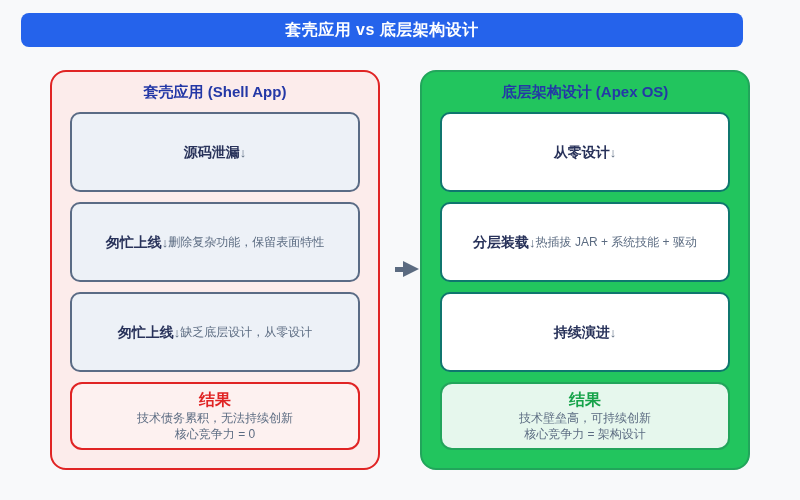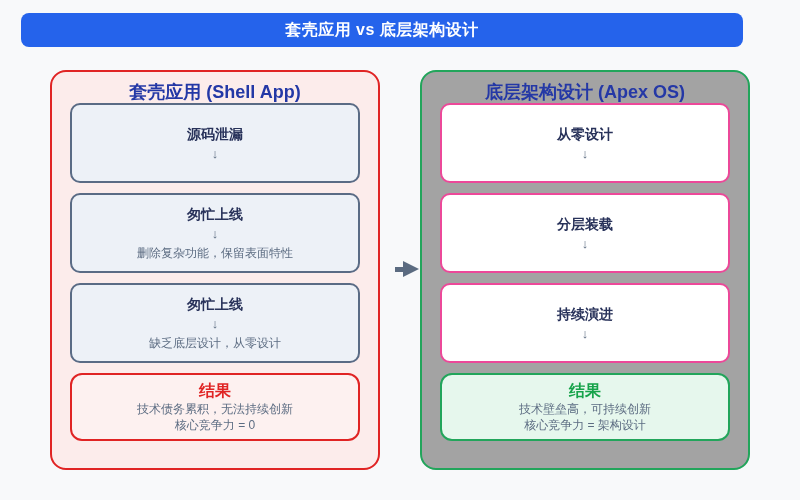--- a/index.html
+++ b/index.html
@@ -32,46 +32,47 @@
     border-radius: 16px;
     padding-top: 9px;
   }
   .panel-left {
     left: 50px;
     background: #fceceb;
     border: 2.5px solid #e02424;
   }
   .panel-right {
     left: 420px;
-    background: #a3a3a3;
+    background: #22c55e;
     border: 2.5px solid #22a55b;
   }
   .panel-title {
     height: 22px;
     display: flex; align-items: center; justify-content: center;
-    font-size: 18px;
+    font-size: 15px;
     font-weight: 700;
     color: #2438a6;
+    margin-bottom: 9px;
   }
 
   .step-card {
     width: 290px; height: 80px;
     margin: 0 auto 10px auto;
     border-radius: 10px;
-    display: flex; flex-direction: column;
+    display: flex; flex-direction: row;
     align-items: center; justify-content: center;
     text-align: center;
   }
   .step-card.slate {
     background: #edf1f7;
     border: 2px solid #5a6b85;
   }
   .step-card.blue {
     background: #ffffff;
-    border: 2px solid #ec4899;
+    border: 2px solid #0f766e;
   }
   .step-title {
     font-size: 14px;
     font-weight: 700;
     color: #28325a;
     line-height: 20px;
   }
   .step-arrow {
     font-size: 13px;
     color: #5b6b80;
@@ -173,20 +174,21 @@
     <div class="panel-title">底层架构设计 (Apex OS)</div>
 
     <div class="step-card blue">
       <div class="step-title">从零设计</div>
       <div class="step-arrow">↓</div>
     </div>
 
     <div class="step-card blue">
       <div class="step-title">分层装载</div>
       <div class="step-arrow">↓</div>
+      <div class="step-desc">热插拔 JAR + 系统技能 + 驱动</div>
     </div>
 
     <div class="step-card blue">
       <div class="step-title">持续演进</div>
       <div class="step-arrow">↓</div>
     </div>
 
     <div class="result-card green">
       <div class="result-title">结果</div>
       <div class="result-line">技术壁垒高，可持续创新</div>

